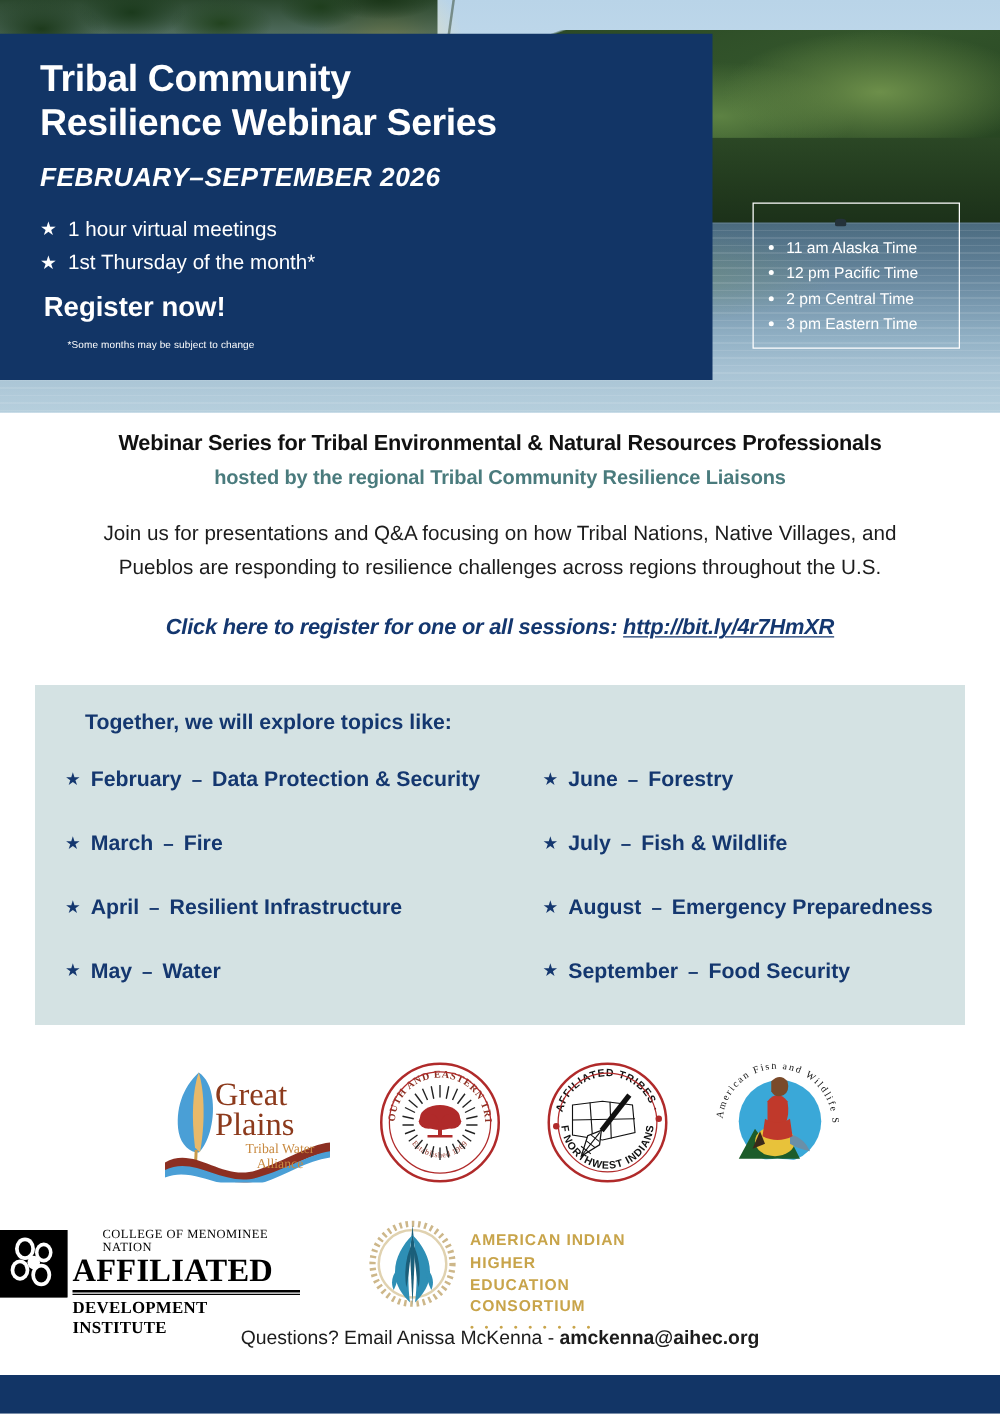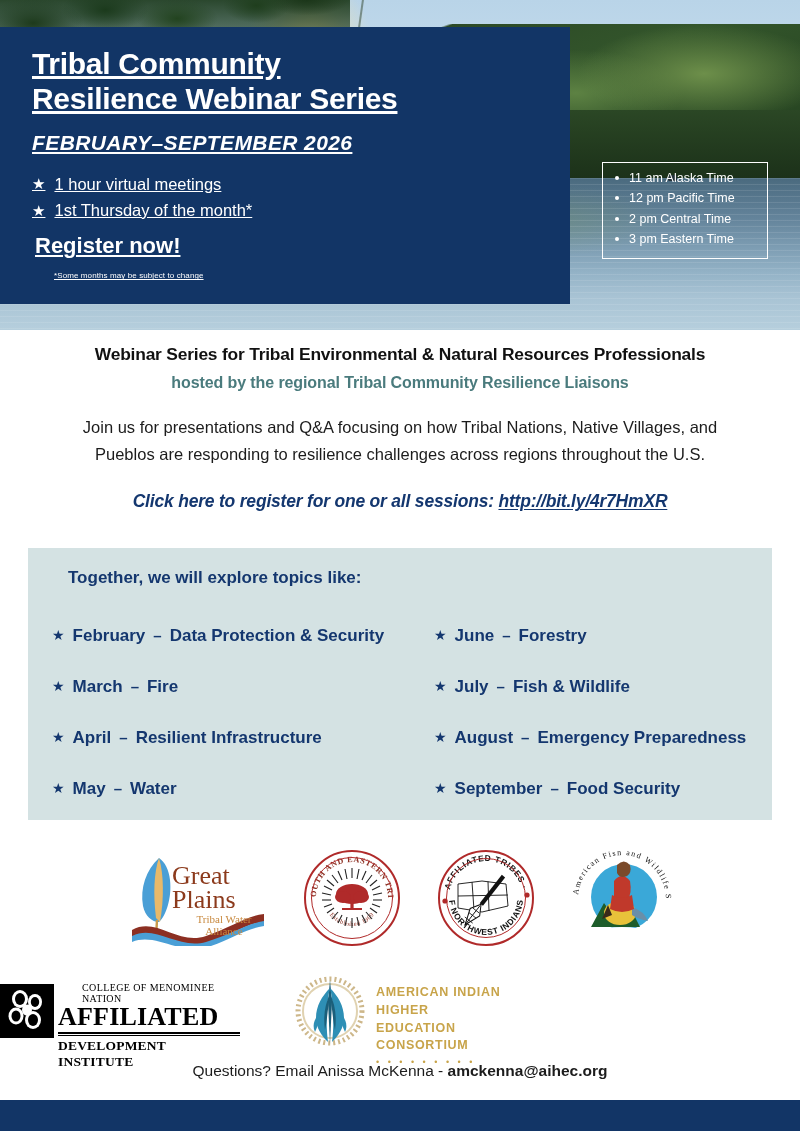--- a/index.html
+++ b/index.html
@@ -113,21 +113,20 @@
   }
 
   .hero-panel {
     position: absolute;
     left: 0; top: 27px;
     width: 570px;
     height: 277px;
     background: #123566;
     padding: 20px 30px 10px 32px;
     color: #ffffff;
-    text-decoration: underline;
   }
   .hero-title {
     font-size: 30px;
     font-weight: 700;
     line-height: 1.16;
     letter-spacing: -0.3px;
   }
   .hero-dates {
     margin-top: 14px;
     font-size: 21px;
@@ -158,21 +157,21 @@
     font-weight: 400;
     letter-spacing: 0.1px;
   }
 
   .timebox {
     position: absolute;
     right: 32px;
     top: 162px;
     width: 166px;
     border: 1.5px solid #ffffff;
-    padding: 5px 6px 9px 10px;
+    padding: 25px 6px 9px 10px;
   }
   .timebox ul { list-style: none; }
   .timebox li {
     position: relative;
     padding-left: 16px;
     font-size: 12.5px;
     line-height: 1.62;
     color: #ffffff;
   }
   .timebox li::before {
@@ -229,21 +228,21 @@
     width: 744px;
     height: 272px;
     background: #d4e2e3;
     padding: 20px 24px 10px 24px;
   }
   .topics-title {
     font-size: 17px;
     font-weight: 700;
     color: #14376f;
     margin-left: 16px;
-    margin-bottom: 22px;
+    margin-bottom: 10px;
   }
   .topics-grid {
     display: grid;
     grid-template-columns: 382px 1fr;
     grid-auto-rows: 51px;
     align-items: center;
   }
   .topic {
     display: flex;
     align-items: baseline;

